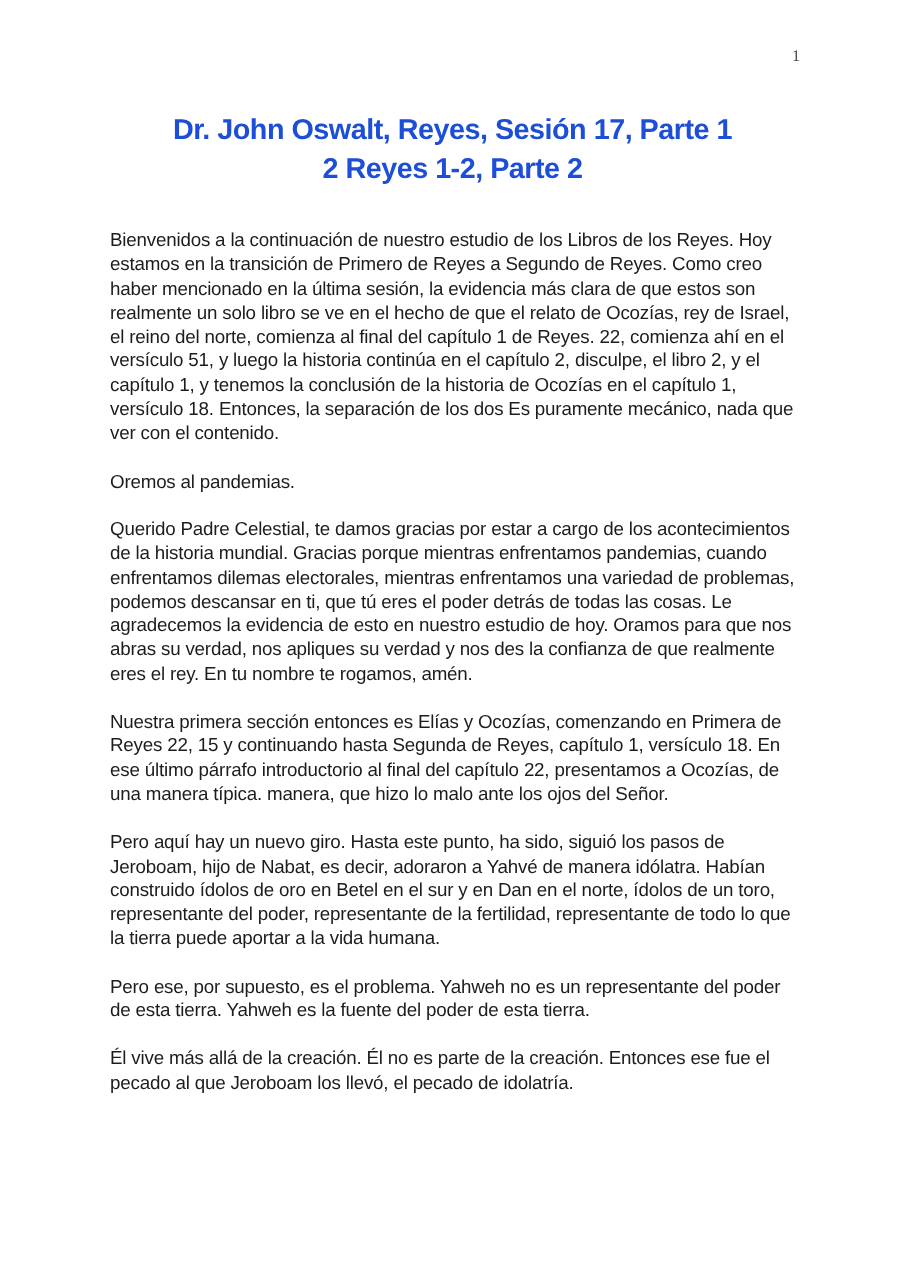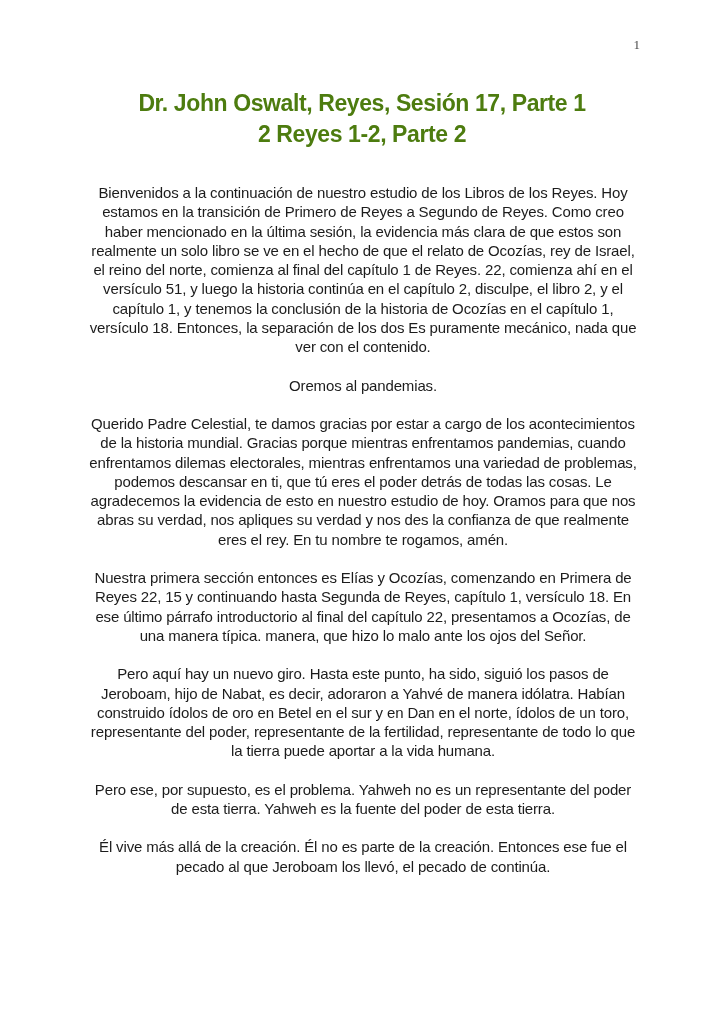--- a/index.html
+++ b/index.html
@@ -31,40 +31,40 @@
     text-align: center;
   }
 
   .doc-title {
     margin: 0;
     font-family: "Liberation Sans", sans-serif;
     font-weight: 700;
     font-size: 23px;
     line-height: 31px;
     letter-spacing: -0.4px;
-    color: #4d7c0f;
+    color: #1d4ed8;
   }
 
   .doc-copyright {
     margin: 1px 0 0 0;
     font-family: "Liberation Serif", serif;
     font-size: 17px;
     line-height: 22px;
     font-weight: 400;
     color: #1f1f1f;
   }
 
   .doc-body {
     margin: 33px 86px 0 88px;
     width: 550px;
     font-size: 15px;
     line-height: 19.3px;
     letter-spacing: -0.15px;
     color: #1c1c1c;
-    text-align: center;
+    text-align: left;
   }
 
   .doc-body p {
     margin: 0 0 19px 0;
   }
 </style>
 </head>
 <body>
 
 <div class="page">
@@ -76,16 +76,16 @@
     <h1 class="doc-title">2 Reyes 1-2, Parte 2</h1>
   </header>
 
   <main class="doc-body">
     <p>Bienvenidos a la continuación de nuestro estudio de los Libros de los Reyes. Hoy estamos en la transición de Primero de Reyes a Segundo de Reyes. Como creo haber mencionado en la última sesión, la evidencia más clara de que estos son realmente un solo libro se ve en el hecho de que el relato de Ocozías, rey de Israel, el reino del norte, comienza al final del capítulo 1 de Reyes. 22, comienza ahí en el versículo 51, y luego la historia continúa en el capítulo 2, disculpe, el libro 2, y el capítulo 1, y tenemos la conclusión de la historia de Ocozías en el capítulo 1, versículo 18. Entonces, la separación de los dos Es puramente mecánico, nada que ver con el contenido.</p>
     <p>Oremos al pandemias.</p>
     <p>Querido Padre Celestial, te damos gracias por estar a cargo de los acontecimientos de la historia mundial. Gracias porque mientras enfrentamos pandemias, cuando enfrentamos dilemas electorales, mientras enfrentamos una variedad de problemas, podemos descansar en ti, que tú eres el poder detrás de todas las cosas. Le agradecemos la evidencia de esto en nuestro estudio de hoy. Oramos para que nos abras su verdad, nos apliques su verdad y nos des la confianza de que realmente eres el rey. En tu nombre te rogamos, amén.</p>
     <p>Nuestra primera sección entonces es Elías y Ocozías, comenzando en Primera de Reyes 22, 15 y continuando hasta Segunda de Reyes, capítulo 1, versículo 18. En ese último párrafo introductorio al final del capítulo 22, presentamos a Ocozías, de una manera típica. manera, que hizo lo malo ante los ojos del Señor.</p>
     <p>Pero aquí hay un nuevo giro. Hasta este punto, ha sido, siguió los pasos de Jeroboam, hijo de Nabat, es decir, adoraron a Yahvé de manera idólatra. Habían construido ídolos de oro en Betel en el sur y en Dan en el norte, ídolos de un toro, representante del poder, representante de la fertilidad, representante de todo lo que la tierra puede aportar a la vida humana.</p>
     <p>Pero ese, por supuesto, es el problema. Yahweh no es un representante del poder de esta tierra. Yahweh es la fuente del poder de esta tierra.</p>
-    <p>Él vive más allá de la creación. Él no es parte de la creación. Entonces ese fue el pecado al que Jeroboam los llevó, el pecado de continúa.</p>
+    <p>Él vive más allá de la creación. Él no es parte de la creación. Entonces ese fue el pecado al que Jeroboam los llevó, el pecado de idolatría.</p>
   </main>
 
 </div>
 
 </body></html>

